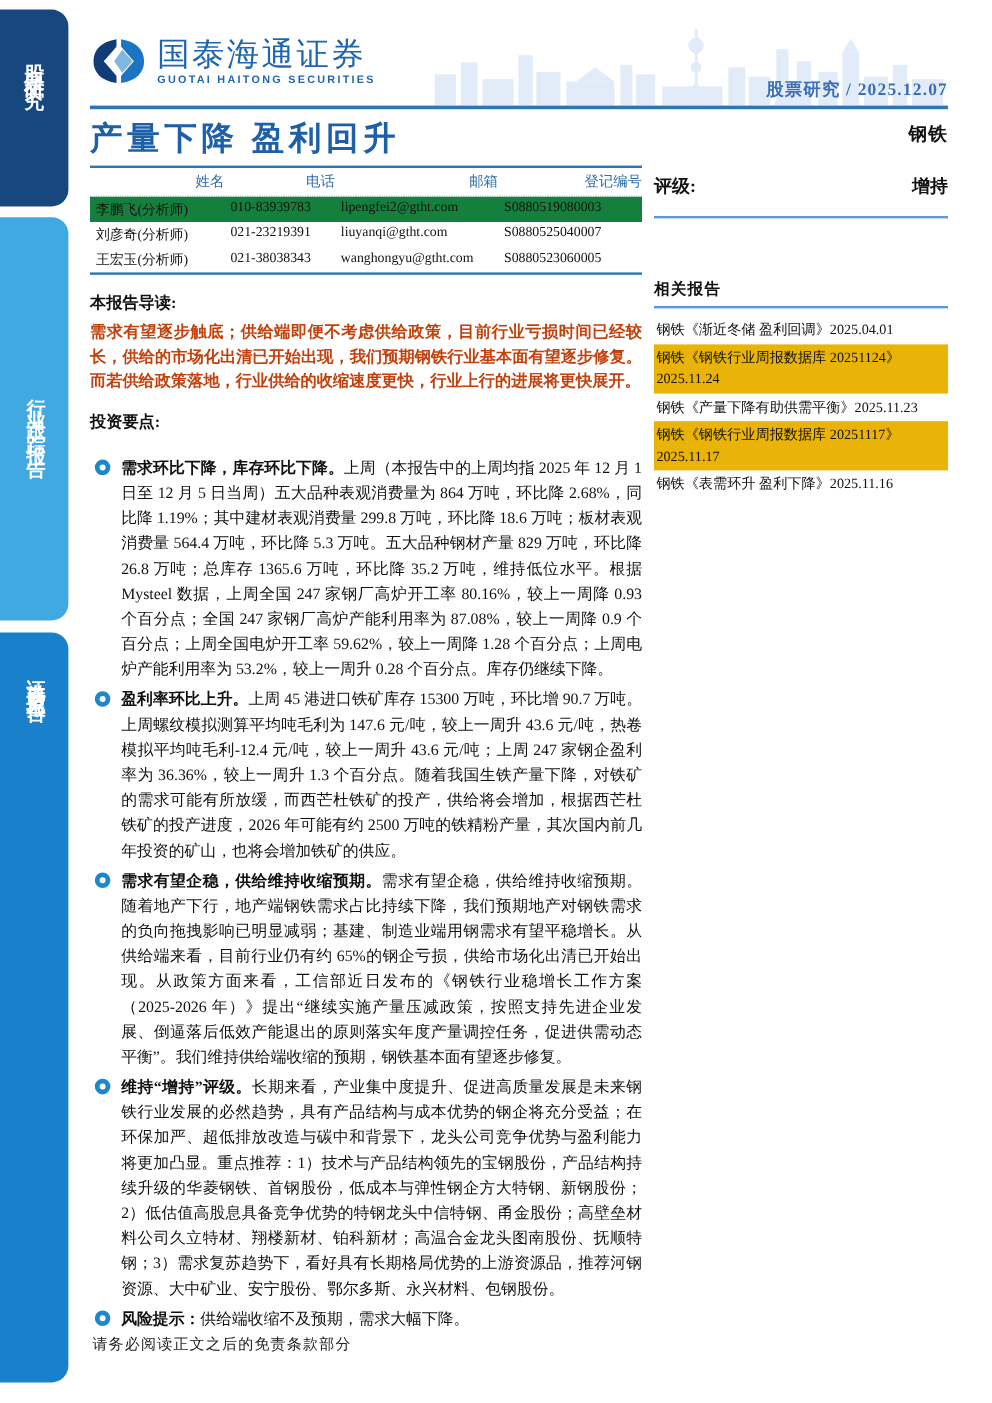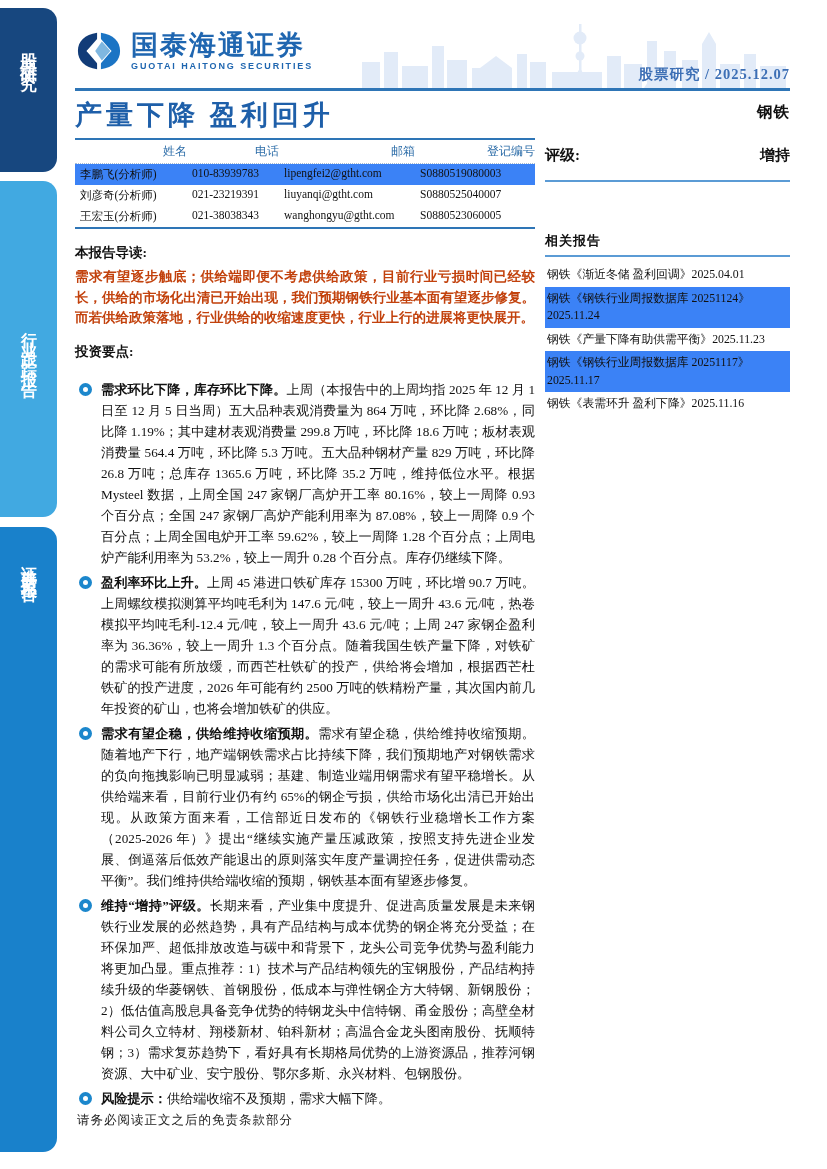--- a/index.html
+++ b/index.html
@@ -14,61 +14,61 @@
   .sb3{top:527px;height:625px;background:#1981CB;}
   .vtext{
     position:absolute;left:50%;writing-mode:vertical-rl;color:#fff;
     font-weight:bold;white-space:nowrap;
   }
   .sb1 .vtext{top:32px;transform:translateX(-50%);font-size:17px;letter-spacing:7px;}
   .sb2 .vtext{top:50%;transform:translate(-50%,-50%);font-size:16px;letter-spacing:10px;}
   .sb3 .vtext{top:26px;transform:translateX(-50%);font-size:16px;letter-spacing:4px;}
   
   .logo{position:absolute;left:76px;top:31px;display:flex;align-items:center;gap:9px;z-index:2;}
-  .logo-cn{font-size:27px;line-height:28px;color:#1F66B0;font-weight:bold;letter-spacing:2px;font-family:"Liberation Sans",sans-serif;}
+  .logo-cn{font-size:27px;line-height:28px;color:#1F66B0;font-weight:normal;letter-spacing:2px;font-family:"Liberation Sans",sans-serif;}
   .logo-en{font-size:9px;color:#1F66B0;font-weight:bold;letter-spacing:1.9px;margin-top:2px;font-family:"Liberation Sans",sans-serif;}
   .skyline{position:absolute;right:35px;top:16px;z-index:0;}
   .header-meta{
     position:absolute;right:37px;top:65px;z-index:1;font-size:14.5px;
     color:#3D6FB5;font-weight:bold;letter-spacing:1px;
   }
   .header-rule{position:absolute;left:75px;top:88px;width:715px;height:2.5px;background:#2E75B6;z-index:2;}
   
   .left-col{position:absolute;left:75px;top:98px;width:460px;}
   .right-col{position:absolute;left:545px;top:102px;width:245px;}
   
   .title{margin:0;font-size:27px;color:#1E5FA9;font-weight:bold;letter-spacing:4px;line-height:34px;}
   .subtitle{margin-top:8px;text-align:right;font-size:15px;font-weight:bold;color:#1A4E8F;letter-spacing:1px;}
   
   .analyst-table{margin-top:6px;border-top:2px solid #2E75B6;border-bottom:2px solid #2E75B6;font-size:11.5px;}
   .trow{display:grid;grid-template-columns:112px 92px 136px 1fr;}
   .trow>div{padding:3px 0 3px 5px;}
   .hrow{color:#2D6DA8;border-bottom:1px dotted #A9BDD3;font-size:12px;text-align:right;}
-  .trow.alt{background:#3b82f6;}
+  .trow.alt{background:#15803d;}
   
   .guide-title{margin-top:15px;font-size:13.5px;font-weight:bold;}
   .guide-text{margin-top:5px;font-size:13.5px;font-weight:bold;line-height:20.5px;text-align:justify;color:#c2410c;}
   .points-title{margin-top:14px;font-size:13.5px;font-weight:bold;}
   .bullets{margin-top:18px;}
   .bullet{display:flex;margin-top:4px;}
   .bullet-icon{
     flex:0 0 13px;width:13px;height:13px;border:4px solid #1C87CC;border-radius:50%;
     box-sizing:border-box;background:#fff;margin:4px 9px 0 4px;
   }
   .bullet-text{flex:1;font-size:13.2px;line-height:21px;text-align:justify;}
   .bullet-text .lead{font-weight:bold;}
   
   .industry{text-align:right;font-size:15.5px;font-weight:bold;letter-spacing:1px;}
   .rating-row{display:flex;justify-content:space-between;margin-top:23px;font-size:15px;font-weight:bold;}
   .rating-rule{height:2px;background:#5B9BD5;margin-top:15px;}
   .related-title{margin-top:50px;font-size:13px;font-weight:bold;letter-spacing:1px;}
   .related-rule{height:2px;background:#5B9BD5;margin-top:5px;}
   .related-list{margin-top:6px;font-size:11.8px;line-height:17.5px;}
   .related-item{padding:3px 2px;}
-  .related-item.shaded{background:#3b82f6;}
+  .related-item.shaded{background:#eab308;}
   
   .footer{position:absolute;left:77px;top:1112px;font-size:12.5px;color:#222;letter-spacing:1px;}
 </style>
 </head>
 <body>
 
 <div class="sb sb1">
   <div class="vtext">股票研究</div>
 </div>
 <div class="sb sb2">

